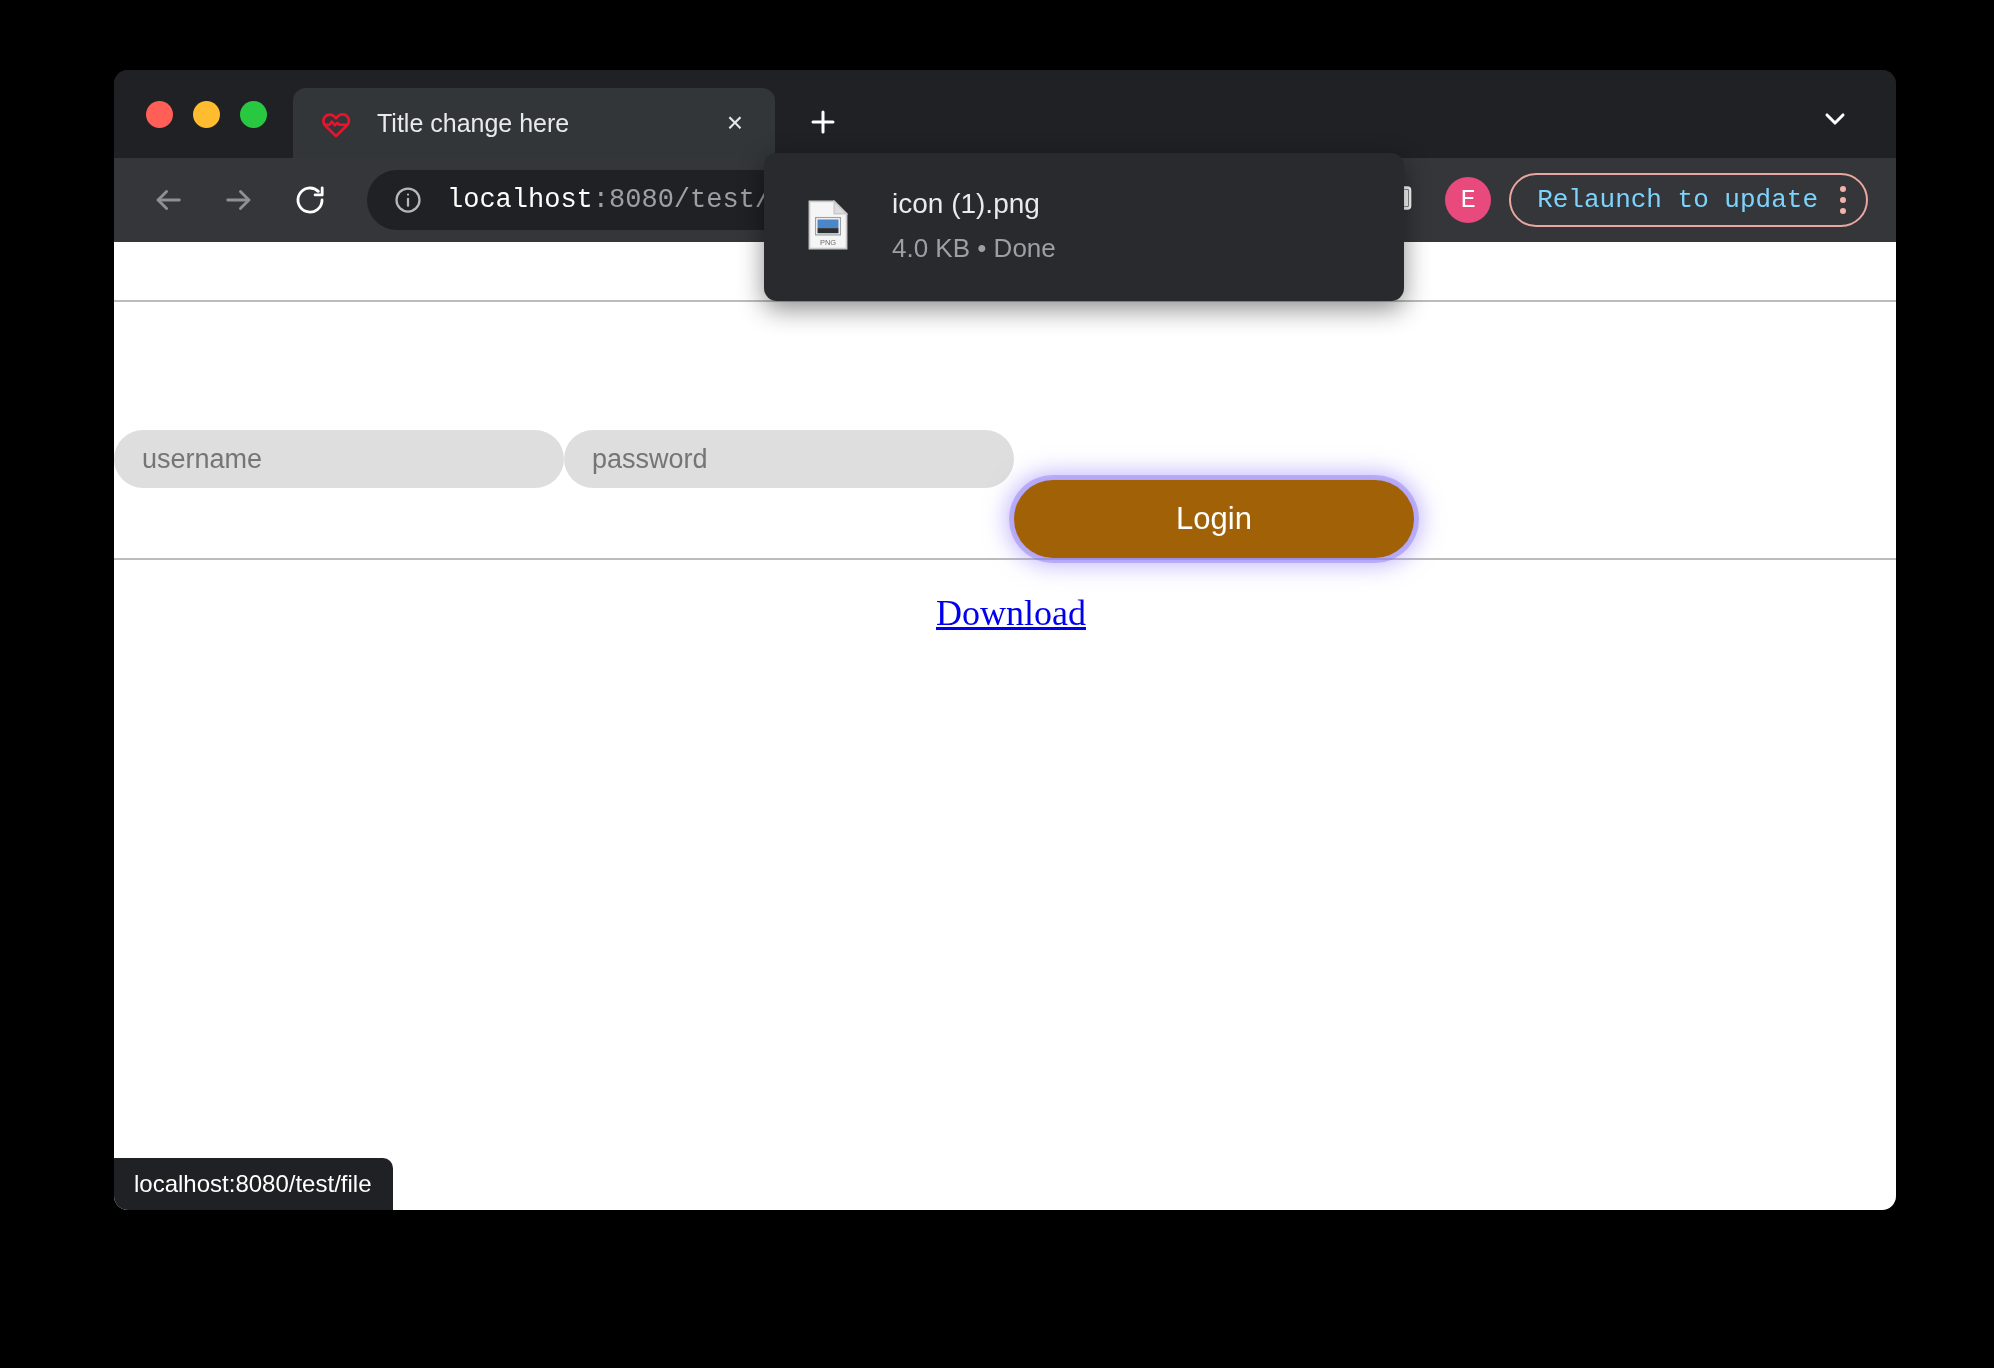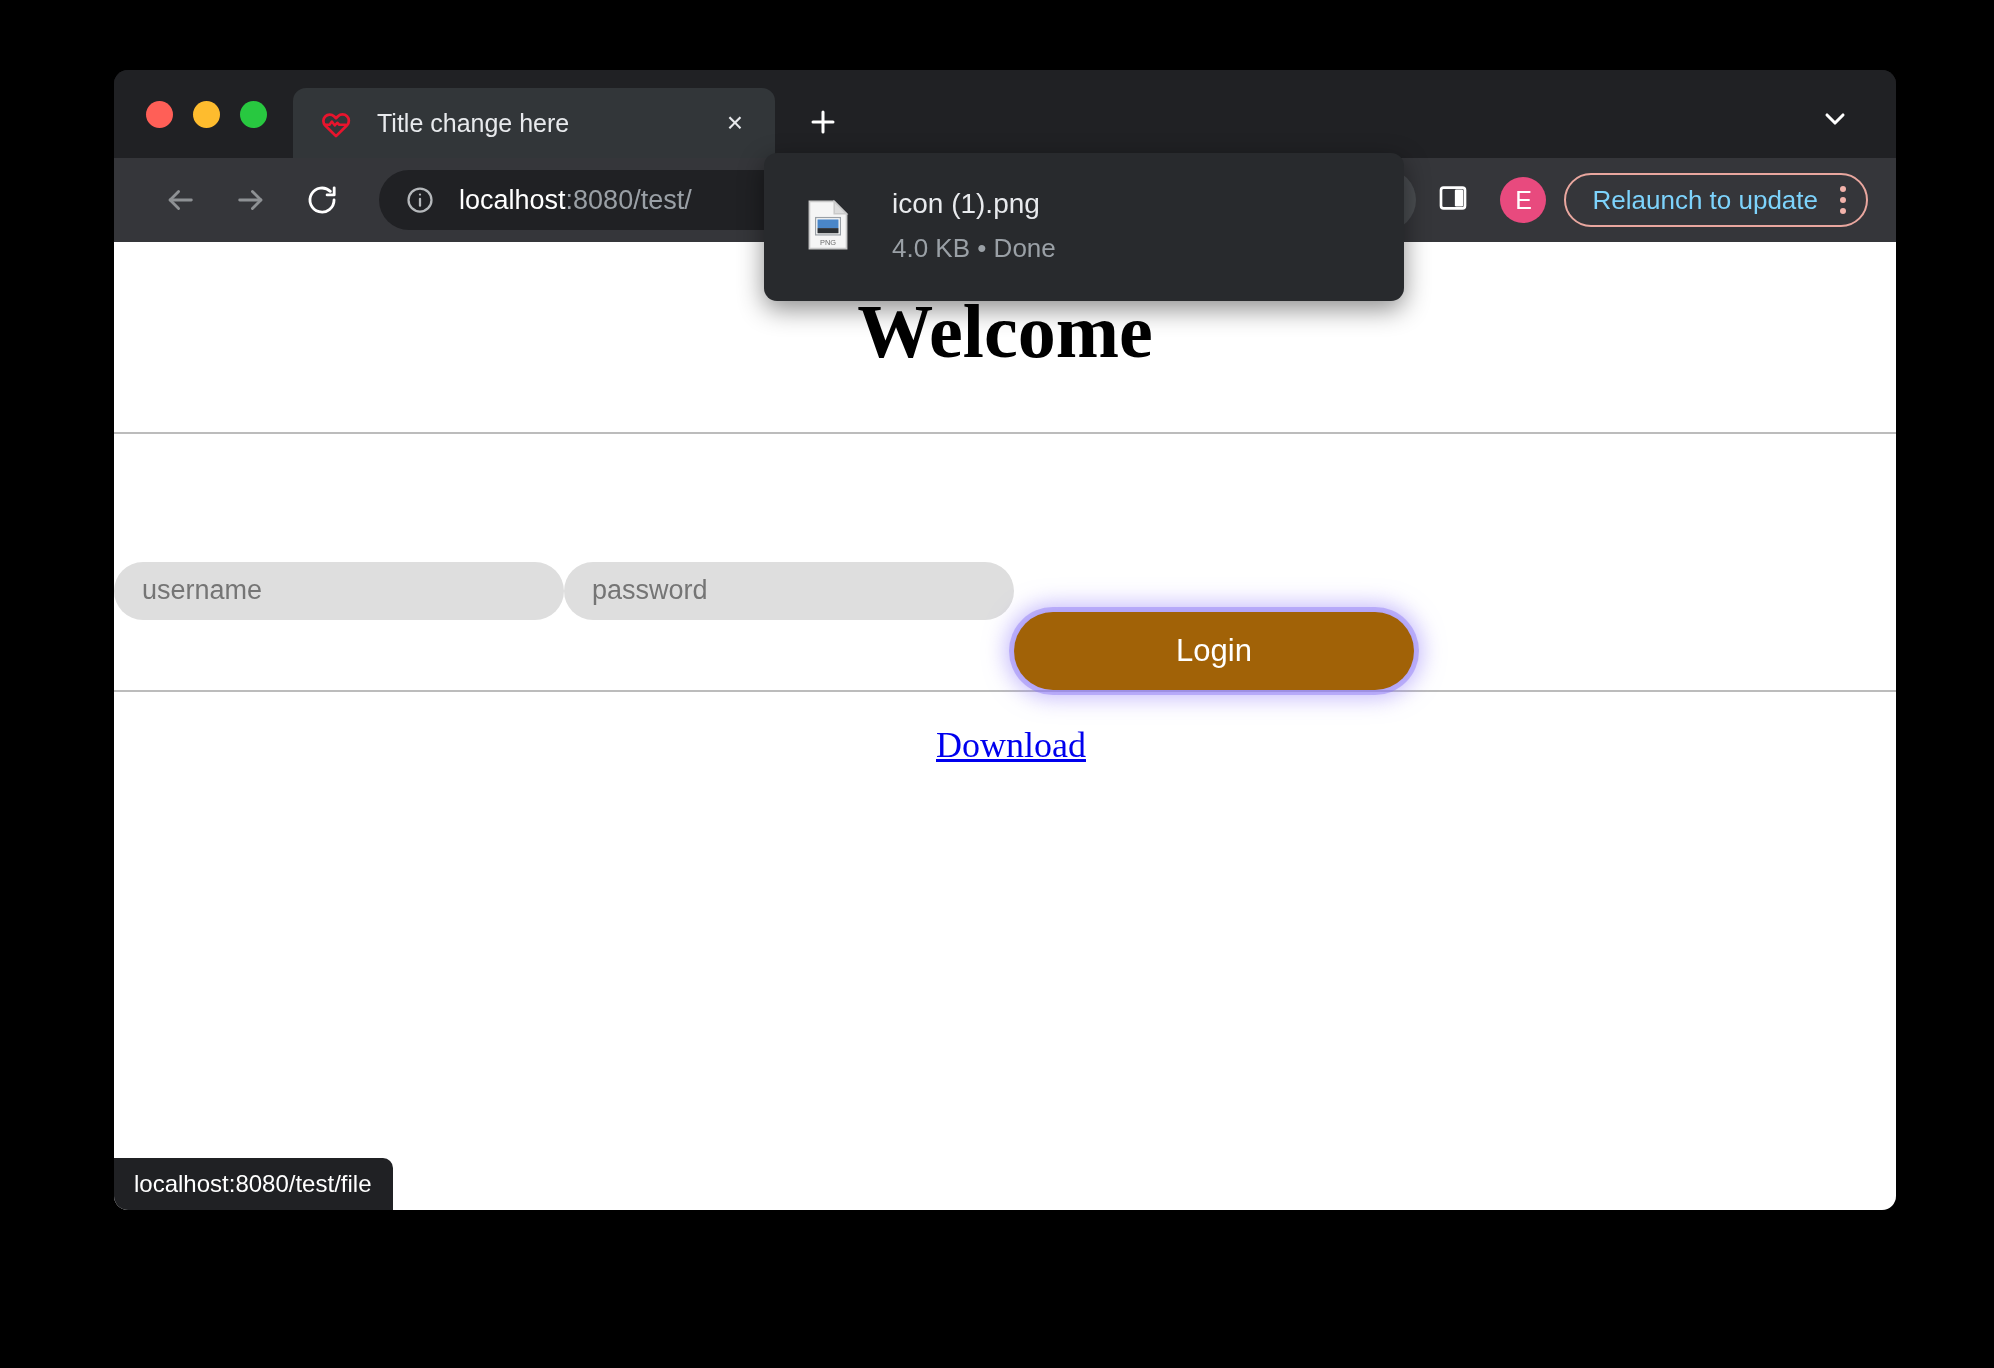--- a/index.html
+++ b/index.html
@@ -94,22 +94,23 @@
     width: 50px; height: 50px;
     display: flex; align-items: center; justify-content: center;
   }
 
   
   .toolbar {
     height: 84px;
     background: #35363a;
     display: flex;
     align-items: center;
-    padding: 0 28px 0 34px;
+    padding: 0 28px 0 22px;
     gap: 7px;
+    font-family: Liberation Mono, monospace;
   }
 
   .nav-btn {
     width: 64px; height: 64px;
     display: flex; align-items: center; justify-content: center;
     border-radius: 50%;
     flex: 0 0 64px;
   }
 
   .omnibox {
@@ -418,21 +419,20 @@
           <span></span>
             <span></span>
             <span></span>
         </span>
       </div>
     </div>
   </div>
 
   <div class="viewport">
 
-    <div class="page-heading">Welcome</div>
 
     <hr class="page-hr hr-one">
 
     <div class="login-form">
       <input class="field" type="text" placeholder="username" style="">
       <div class="field-spacer"></div>
       <input class="field" type="password" placeholder="password" style="">
       <button class="login-btn">Login</button>
       <div class="btn-wrap"></div>
     </div>

